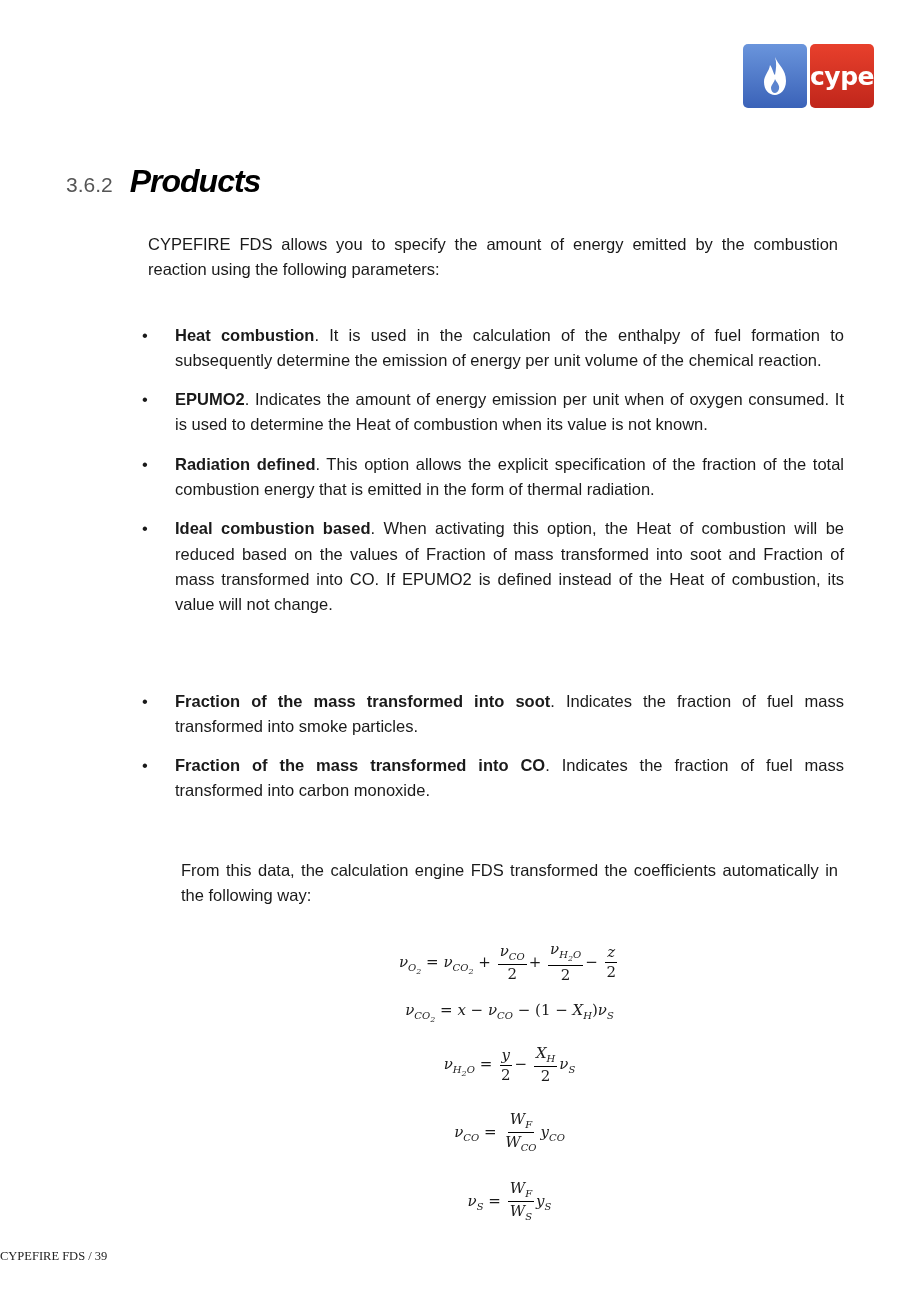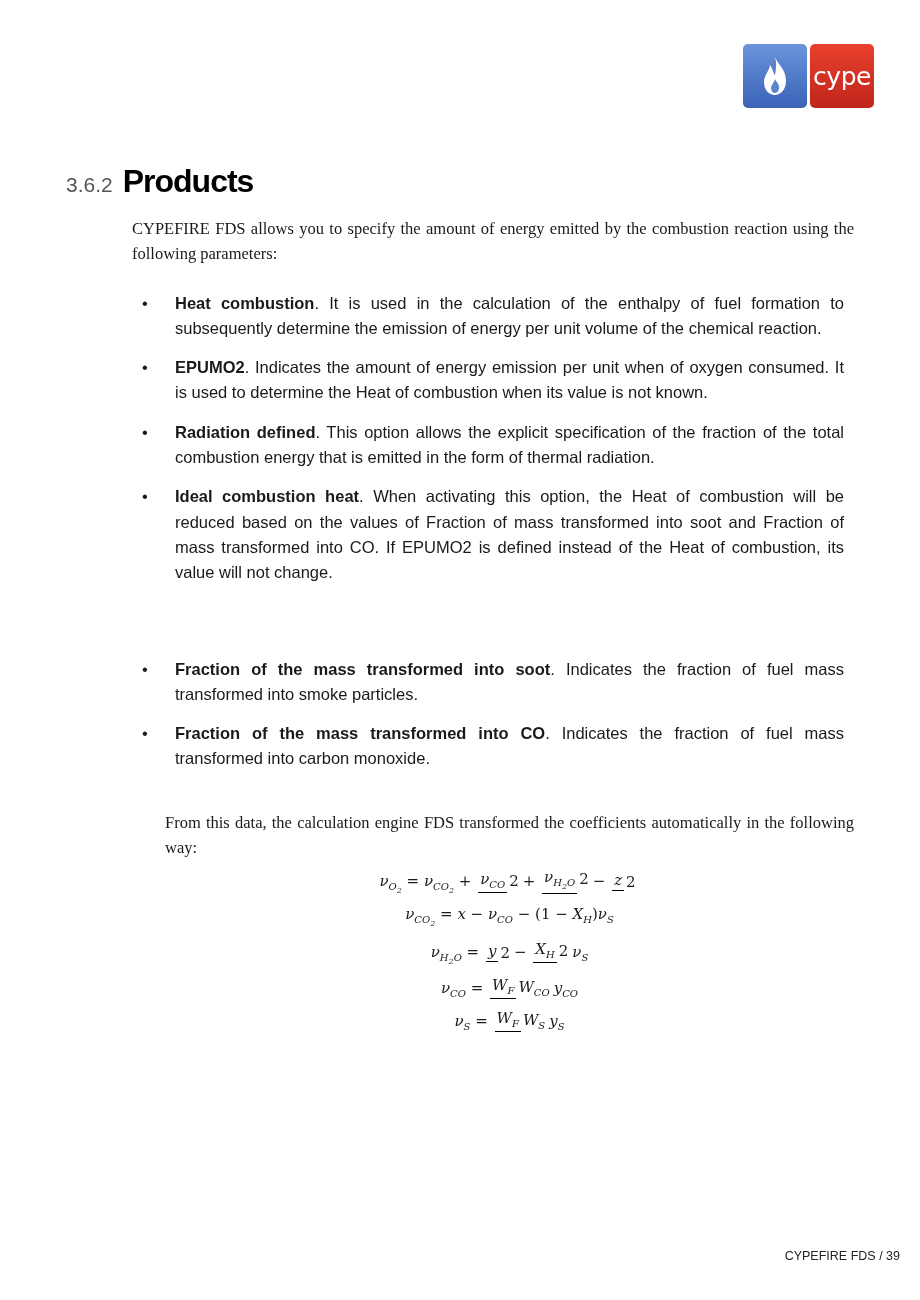--- a/index.html
+++ b/index.html
@@ -1,40 +1,40 @@
 <!DOCTYPE html>
 <html><head>
 <meta charset="utf-8">
 <style>
   html, body { margin: 0; padding: 0; background: #ffffff; }
   body { width: 920px; height: 1300px; position: relative; overflow: hidden;
          font-family: "Liberation Sans", "DejaVu Sans", sans-serif; color: #1a1a1a; }
   .logo { position: absolute; top: 44px; left: 743px; display: flex; gap: 3px; }
   .logo-tile { width: 64px; height: 64px; border-radius: 5px; display: flex; align-items: center; justify-content: center; }
   .logo-fire { background: linear-gradient(#6a95dc, #3a62b8); }
-  .logo-cype { background: linear-gradient(#e8402c, #c0261b); color: #fff; font-weight: normal; font-size: 25px; letter-spacing: -0.5px; font-family: "DejaVu Sans", sans-serif; }
-  .heading { position: absolute; top: 163px; left: 66px; display: flex; align-items: baseline; }
+  .logo-cype { background: linear-gradient(#e8402c, #c0261b); color: #fff; font-weight: bold; font-size: 25px; letter-spacing: -0.5px; font-family: "DejaVu Sans", sans-serif; }
+  .heading { position: absolute; top: 163px; left: 66px; display: flex; align-items: baseline; gap: 17px; }
   .heading-num { font-size: 21px; color: #555; }
-  .heading-title { font-size: 32px; font-weight: bold; color: #000; letter-spacing: -1px; margin-left: 10px; }
+  .heading-title { font-size: 32px; font-style: italic; font-weight: bold; color: #000; letter-spacing: -1px; }
   .content { position: absolute; left: 132px; width: 722px; top: 216px; font-size: 16.5px; line-height: 25.3px; }
-  p { margin: 0; text-align: justify; font-family: Liberation Serif, serif; }
+  p { margin: 16px; text-align: justify; }
   ul { list-style: none; margin: 10px; padding: 0; }
   li { position: relative; padding-left: 33px; text-align: justify; }
   li::before { content: "•"; position: absolute; left: 0; top: 0; }
   b { font-weight: bold; }
   .gap-s { height: 14px; }
   .gap-m { height: 37px; }
   .sub { padding-left: 33px; text-align: justify; }
   .eq { text-align: center; font-family: "DejaVu Serif", serif; font-style: italic; font-size: 15px; line-height: 1; margin: 0; }
   .eq .r { font-style: normal; }
-  .frac { display: inline-flex; flex-direction: row; align-items: flex-start; vertical-align: middle; margin: 0 2px; }
+  .frac { display: inline-flex; flex-direction: column; align-items: center; vertical-align: middle; margin: 8px 2px; }
   .frac .n { border-bottom: 1px solid #000; padding: 0 2px 2px; }
   .frac .d { padding: 2px 2px 0; }
   sub { font-size: 10px; }
-  .footer { position: absolute; top: 1249px; left: 0; width: 900px; text-align: right; font-size: 12.5px; color: #222; }
+  .footer { position: absolute; top: 1249px; left: 0; width: 900px; text-align: left; font-size: 12.5px; color: #222; font-family: Liberation Serif, serif; }
 </style>
 </head>
 <body>
 
 <div class="logo">
   <div class="logo-tile logo-fire">
     <svg width="34" height="42" viewBox="0 0 34 42">
         <path d="M17 2 C20 10 28 14 28 26 C28 35 22 40 17 40 C11 40 6 35 6 27 C6 20 11 17 12 10 C15 14 15 18 17 20 C18 14 19 8 17 2 Z" fill="#fff"></path>
         <path d="M17 24 C19 28 22 30 21 34 C20 37 18 38 17 38 C15 38 13 36 13 33 C13 30 16 28 17 24Z" fill="#5b84cf"></path>
       </svg>
@@ -50,21 +50,21 @@
 <div class="content">
   <p>CYPEFIRE FDS allows you to specify the amount of energy emitted by the combustion reaction using the following parameters:</p>
   <div class="gap-s"></div>
   <ul>
     <li><b>Heat combustion</b><span>. It is used in the calculation of the enthalpy of fuel formation to subsequently determine the emission of energy per unit volume of the chemical reaction.</span></li>
     <div class="gap-s"></div>
     <li><b>EPUMO2</b><span>. Indicates the amount of energy emission per unit when of oxygen consumed. It is used to determine the Heat of combustion when its value is not known.</span></li>
     <div class="gap-s"></div>
     <li><b>Radiation defined</b><span>. This option allows the explicit specification of the fraction of the total combustion energy that is emitted in the form of thermal radiation.</span></li>
     <div class="gap-s"></div>
-    <li><b>Ideal combustion heat</b><span>. When activating this option, the Heat of combustion will be reduced based on the values of Fraction of mass transformed into soot and Fraction of mass transformed into CO. If EPUMO2 is defined instead of the Heat of combustion, its value will not change.</span></li>
+    <li><b>Ideal combustion based</b><span>. When activating this option, the Heat of combustion will be reduced based on the values of Fraction of mass transformed into soot and Fraction of mass transformed into CO. If EPUMO2 is defined instead of the Heat of combustion, its value will not change.</span></li>
   </ul>
   <div class="gap-m"></div>
   <div class="gap-s"></div>
   <ul>
     <li><b>Fraction of the mass transformed into soot</b><span>. Indicates the fraction of fuel mass transformed into smoke particles.</span></li>
     <div class="gap-s"></div>
     <li><b>Fraction of the mass transformed into CO</b><span>. Indicates the fraction of fuel mass transformed into carbon monoxide.</span></li>
     <div class="gap-s"></div>
   </ul>
   <div class="gap-s"></div>

